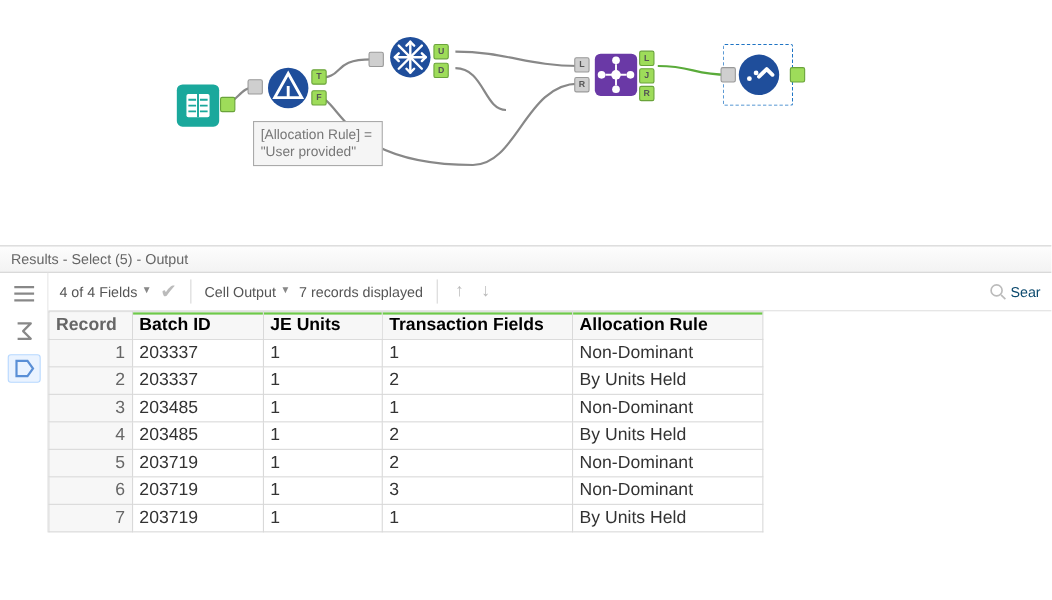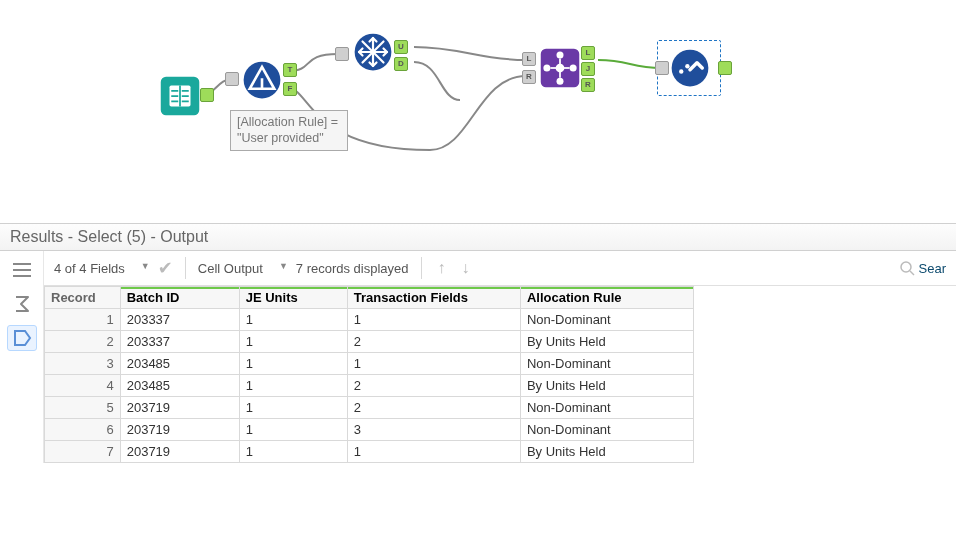--- a/index.html
+++ b/index.html
@@ -54,21 +54,21 @@
     background: #f5f5f5;
     color: #777;
     font-size: 12.5px;
     padding: 3px 6px;
     line-height: 1.3;
   }
 
   .results-header {
     padding: 4px 10px;
     color: #666;
-    font-size: 16px;
+    font-size: 13px;
     border-bottom: 1px solid #d0d0d0;
     background: linear-gradient(#fdfdfd,#f3f3f3);
   }
   .results-body {
     display: flex;
   }
   .side-icons {
     width: 44px;
     padding: 6px 4px;
     display: flex; flex-direction: column; gap: 8px; align-items: center;
@@ -81,39 +81,39 @@
   }
   .side-icons .sbtn.sel { border: 1px solid #b7d8ff; background: #eaf3ff; }
   .main-pane { flex: 1; }
   .toolbar {
     display: flex; align-items: center; gap: 8px;
     padding: 6px 10px;
     border-bottom: 1px solid #e0e0e0;
     color: #555;
   }
   .toolbar .sep { width: 1px; height: 22px; background: #d8d8d8; margin: 0 4px;}
-  .toolbar .drop { display: flex; gap: 16px; cursor: pointer;}
+  .toolbar .drop { display: flex; gap: 4px; cursor: pointer;}
   .toolbar .drop .tri { font-size: 9px; color: #888;}
   .toolbar .check { color: #bbb; font-size: 18px;}
   .toolbar .navbtn { color: #bbb; font-size: 16px; padding: 0 4px; }
   .toolbar .spacer { flex: 1; }
   .toolbar .search { display:flex; align-items:center; gap:4px; color:#0c4a6e; }
   .toolbar .search .mag { width:16px; height:16px; }
 
   table.data {
     border-collapse: collapse;
     margin-left: 0;
     width: 650px;
   }
   table.data th, table.data td {
     border: 1px solid #d9d9d9;
     padding: 3px 6px;
     text-align: left;
     font-weight: normal;
-    font-size: 13px;
+    font-size: 16px;
     background: #fff;
   }
   table.data th {
     background: #f7f7f7;
     color: #000000;
     font-weight: 600;
     position: relative;
   }
   table.data th::after{
     content:"";

